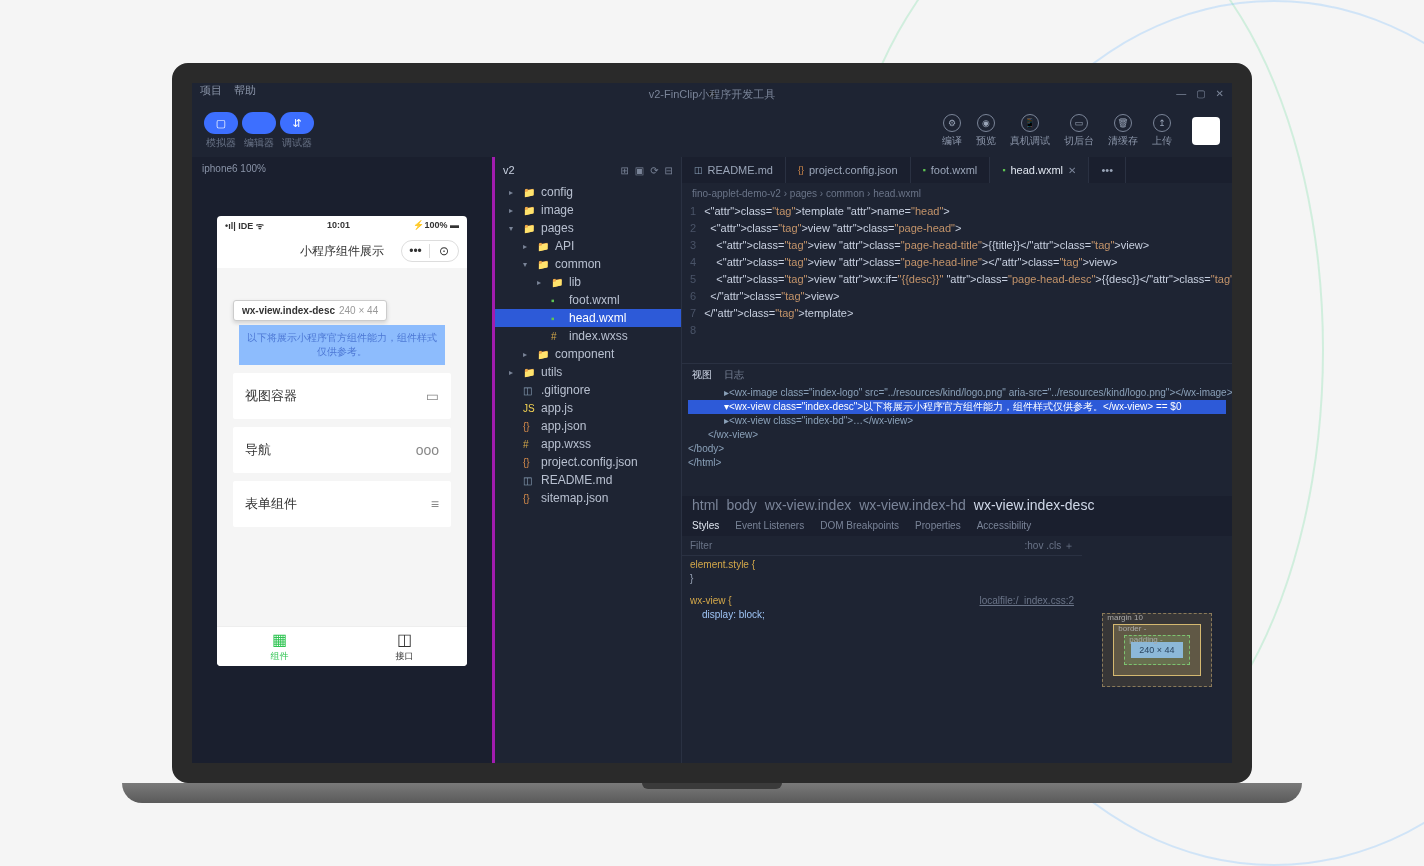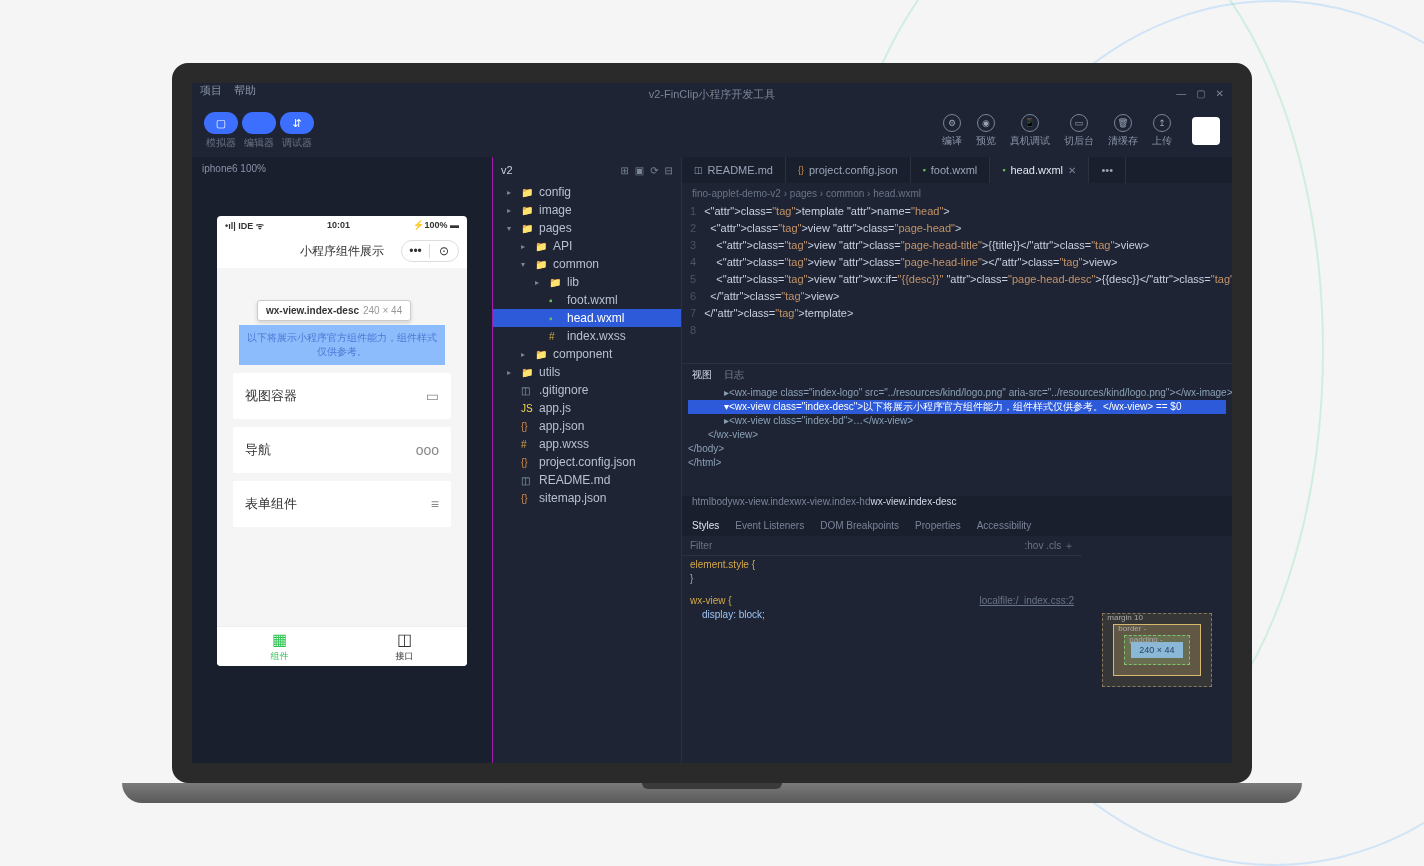--- a/index.html
+++ b/index.html
@@ -28,31 +28,31 @@
 .simcol{width:300px;display:flex;flex-direction:column;background:#1a1f2e}
 .simhdr{padding:6px 10px;font-size:10px;color:#8a94a8}
 .simwrap{flex:1;display:flex;justify-content:center;align-items:flex-start;padding:36px 0}
 .phone{width:250px;height:450px;background:#fff;border-radius:4px;overflow:hidden;position:relative;font-size:11px;color:#333}
 .status{height:18px;display:flex;justify-content:space-between;align-items:center;padding:0 8px;font-size:9px;font-weight:600}
 .navbar{height:34px;display:flex;align-items:center;justify-content:center;position:relative;font-size:12px;font-weight:500}
 .navbar .controls{position:absolute;right:8px;display:flex;align-items:center;border:1px solid #ddd;border-radius:14px;height:22px}
 .navbar .controls span{width:28px;text-align:center;font-size:12px}
 .navbar .controls span:first-child{border-right:1px solid #ddd}
 .pbody{padding:8px;background:#f5f5f5;height:calc(100% - 92px);overflow:hidden}
-.tooltip{background:#fff;border:1px solid #ccc;border-radius:3px;padding:4px 8px;font-size:10px;display:inline-block;margin:24px 0 4px 32px;box-shadow:0 2px 4px rgba(0,0,0,.15)}
+.tooltip{background:#fff;border:1px solid #ccc;border-radius:3px;padding:4px 8px;font-size:10px;display:inline-block;margin:24px 0 4px 8px;box-shadow:0 2px 4px rgba(0,0,0,.15)}
 .tooltip b{color:#333}
 .tooltip em{color:#999;font-style:normal;margin-left:4px}
 .hl{background:#7bb3ff;color:#3163d0;padding:6px;font-size:10px;text-align:center;margin:0 14px 8px;opacity:.85}
 .litem{background:#fff;margin:0 8px 8px;padding:14px 12px;display:flex;justify-content:space-between;align-items:center;font-size:13px;border-radius:2px}
 .litem .ico{color:#888;font-size:14px}
 .tabbar{height:40px;display:flex;border-top:1px solid #eee;background:#fff}
 .tab{flex:1;display:flex;flex-direction:column;align-items:center;justify-content:center;font-size:9px;gap:1px}
 .tab.active{color:#2fc452}
 .tab .ti{font-size:16px}
-.explorer{width:190px;background:#1e2433;border-left:1px solid #a21caf;border-right:1px solid #2a3142;display:flex;flex-direction:column}
+.explorer{width:190px;background:#1e2433;border-left:3px solid #a21caf;border-right:1px solid #2a3142;display:flex;flex-direction:column}
 .exphdr{height:26px;display:flex;align-items:center;justify-content:space-between;padding:0 8px;font-size:11px;color:#c8d0e0;font-weight:500}
 .exphdr .ics{display:flex;gap:6px;color:#7a8498;font-size:10px}
 .tree{flex:1;overflow:auto;font-size:12px;color:#b8c0d0}
 .node{display:flex;align-items:center;gap:4px;padding:2px 6px;cursor:pointer;white-space:nowrap}
 .node .arr{width:10px;font-size:8px;color:#7a8498}
 .node .fico{width:14px;font-size:10px}
 .d1{padding-left:14px}.d2{padding-left:28px}.d3{padding-left:42px}
 .folder{color:#4d8df5}
 .wxml{color:#5fc452}
 .wxss{color:#d4a84a}
@@ -71,21 +71,21 @@
 .gutter div{height:17px;line-height:17px}
 .lines{flex:1}
 .line{height:17px;line-height:17px;white-space:pre;color:#c8d0e0}.str{color:#c4946a}
 .devtools{flex:1;display:flex;flex-direction:column;background:#1e2433;border-top:1px solid #2a3142;overflow:hidden;font-family:Consolas,monospace}
 .dtabs{height:22px;display:flex;gap:12px;padding:0 10px;align-items:center;font-size:10px;color:#7a8498}
 .dtabs span.active{color:#d0d8e8}
 .dom{flex:0 0 110px;overflow:hidden;padding:0 6px;font-size:10px;line-height:14px}
 .dom .row{color:#8aa0b8;white-space:nowrap}
 .dom .sel{background:#2d5ad8;color:#fff}
 .dom .s1{padding-left:20px}.dom .s2{padding-left:36px}
-.dompath{height:18px;font-size:10px;color:#7a8498;padding:0 10px;display:flex;gap:0;background:#1a1f2e}
+.dompath{height:18px;font-size:14px;color:#7a8498;padding:0 10px;display:flex;gap:8px;align-items:center;background:#1a1f2e}
 .dompath span:last-child{color:#d0d8e8}
 .stabs{height:22px;display:flex;gap:16px;padding:0 10px;align-items:center;font-size:10px;background:#1a1f2e;color:#7a8498}
 .stabs span.active{color:#e0e6f0}
 .styles{flex:1;display:flex;overflow:hidden}
 .spane{flex:1;font-size:10px;overflow:hidden}
 .filter{height:20px;display:flex;justify-content:space-between;padding:0 8px;align-items:center;color:#6a7488;border-bottom:1px solid #2a3142}
 .rule{padding:2px 8px;line-height:14px}
 .sel2{color:#d4a84a}
 .prop{color:#9ec4f5;padding-left:12px}
 .src{float:right;color:#6a7488;text-decoration:underline}

